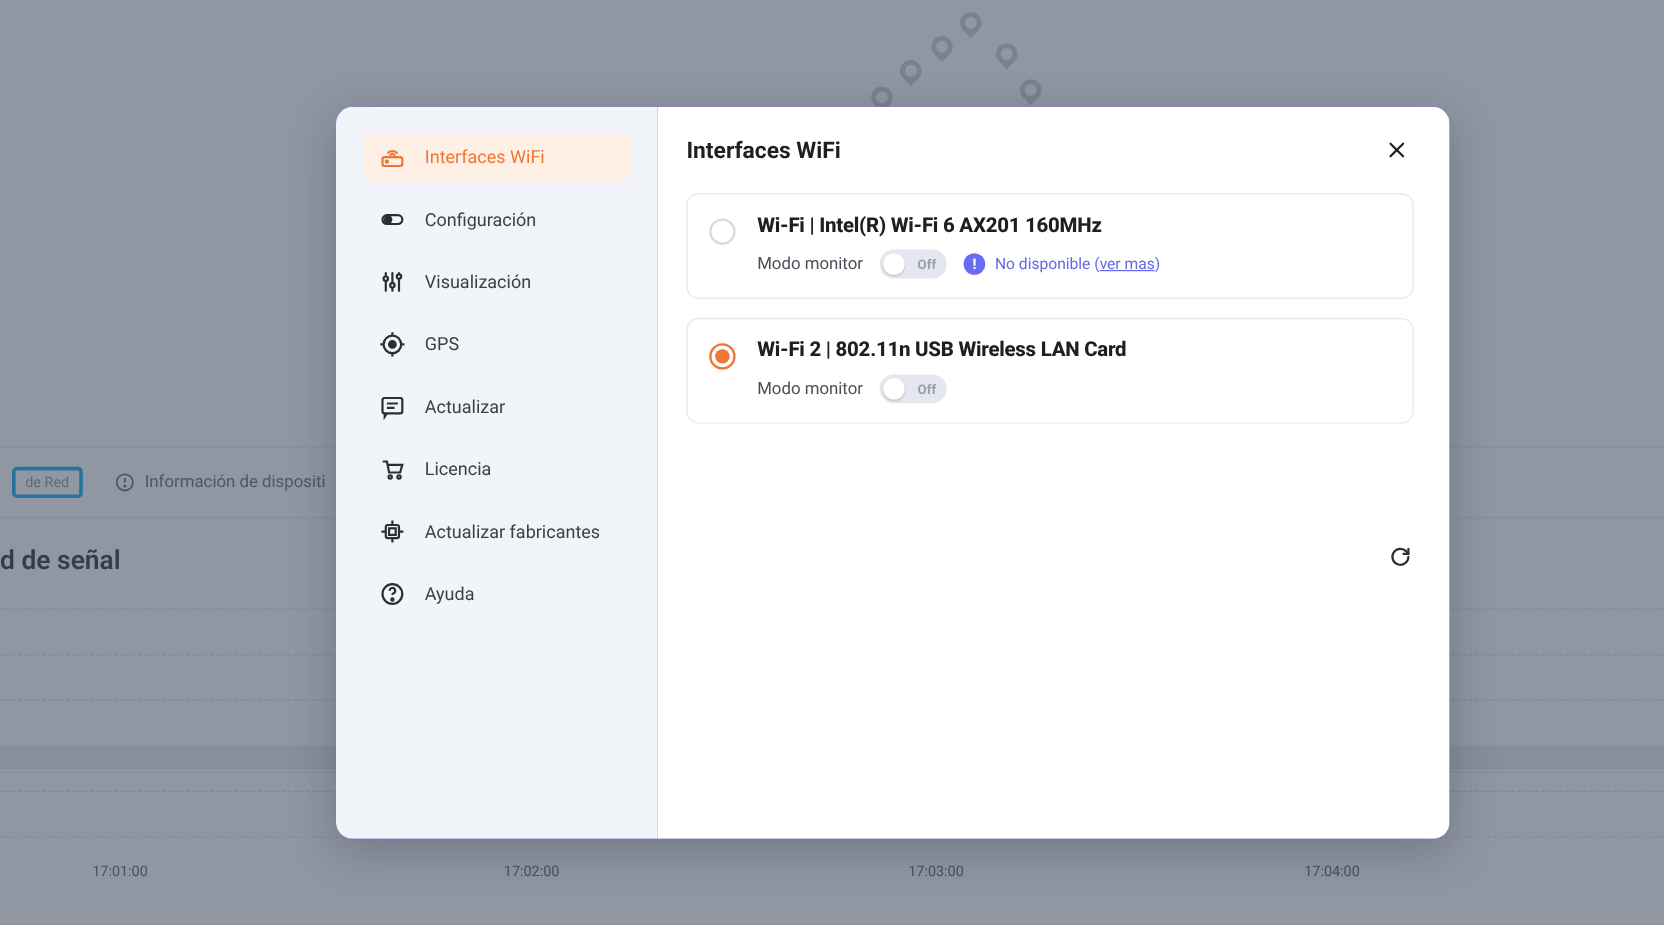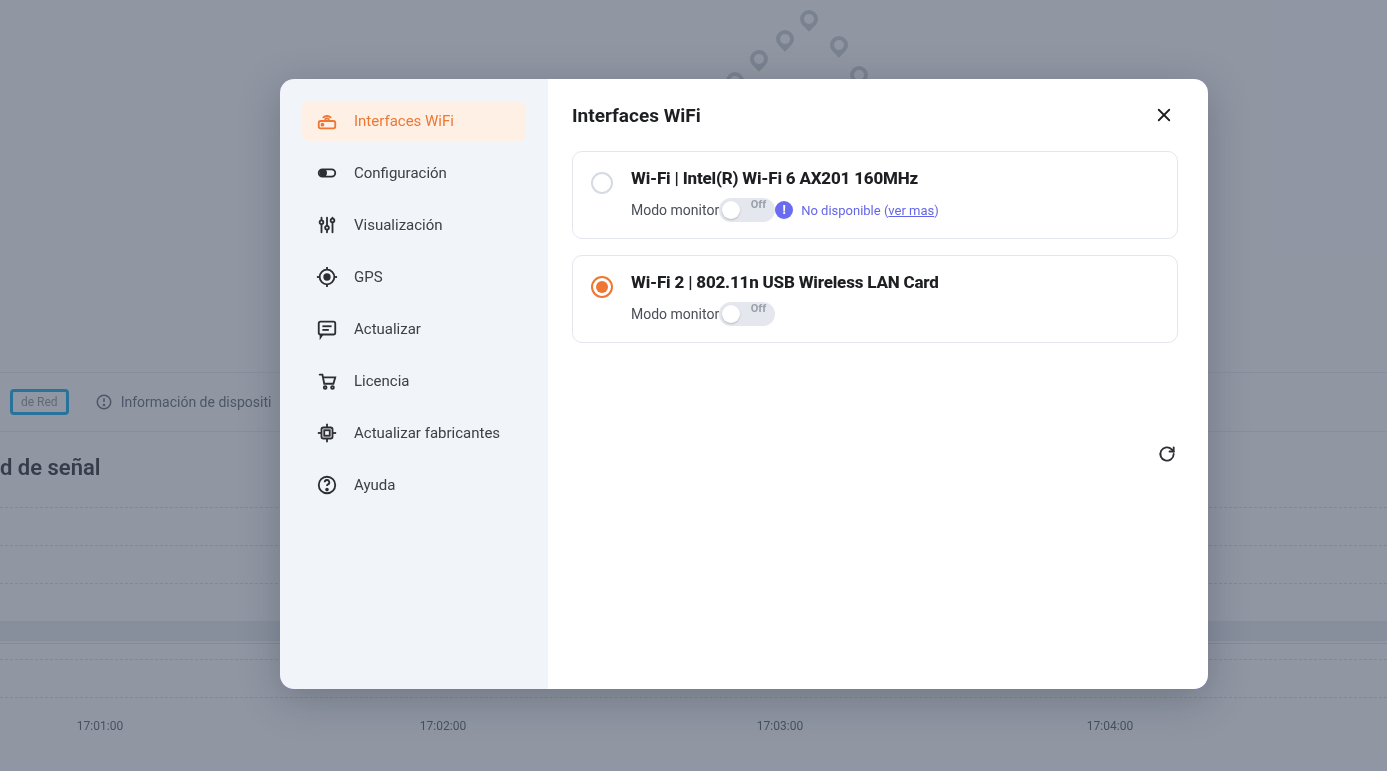--- a/index.html
+++ b/index.html
@@ -19,42 +19,42 @@
 .bg-grid .dash{position:absolute;left:0;right:0;height:0;border-top:1px dashed #cfd4dc}
 .bg-grid .dash.solid{border-top:1px solid #d7dbe2}
 .bg-band{position:absolute;left:0;right:0;height:20px;background:#e1e5ec;top:126px}
 .bg-axis{position:absolute;left:0;right:0;bottom:30px;height:22px;display:flex;color:#555a63;font-size:12px}
 .bg-tick{position:absolute;text-align:right;transform:translateX(-50%)}
 
 
 .overlay{position:absolute;inset:0;background:rgba(62,72,92,.55)}
 
 
-.modal{position:absolute;top:79px;left:280px;width:928px;height:610px;background:#8b5cf6;border-radius:14px;display:flex;overflow:hidden;box-shadow:0 10px 40px rgba(20,25,40,.25)}
+.modal{position:absolute;top:89px;left:280px;width:928px;height:610px;background:#8b5cf6;border-radius:14px;display:flex;overflow:hidden;box-shadow:0 10px 40px rgba(20,25,40,.25)}
 .sidebar{width:268px;background:#f1f4f8;padding:22px 22px}
 .sidebar-item{display:flex;align-items:center;gap:16px;height:40px;padding:0 14px;border-radius:8px;color:#3c4047;font-size:15px;cursor:pointer;margin-bottom:12px}
 .sidebar-item.active{background:#fff0e6;color:#ed7733}
 .sidebar-item .ico{width:22px;height:22px;display:flex;align-items:center;justify-content:center;color:inherit}
 .sidebar-item.active .ico{color:#ed7733}
 .sidebar-item:not(.active) .ico{color:#2c2e33}
 
 .panel{flex:1;background:#fff;padding:22px 30px 22px 24px;position:relative}
 .panel-head{display:flex;align-items:center;justify-content:space-between;margin-bottom:22px}
 .panel-title{font-size:19px;font-weight:700;color:#1e1f22}
 .close-btn{width:28px;height:28px;display:flex;align-items:center;justify-content:center;cursor:pointer;color:#1e1f22}
 
 .card{border:1px solid #e3e6ec;border-radius:10px;padding:16px 18px;display:flex;align-items:flex-start;gap:18px;margin-bottom:16px}
 .card.sel{border-color:#e3e6ec}
 .radio{width:22px;height:22px;border:2px solid #d6dae1;border-radius:50%;margin-top:4px;display:flex;align-items:center;justify-content:center;flex-shrink:0}
 .radio.active{border-color:#ed7733}
 .radio.active::after{content:"";width:12px;height:12px;background:#ed7733;border-radius:50%}
 .card-body{flex:1}
 .card-title{font-size:17px;font-weight:800;color:#1e1f22;margin-bottom:10px;letter-spacing:-.2px}
-.card-row{display:flex;align-items:center;color:#4a4e57;font-size:14px}
-.toggle{position:relative;width:56px;height:24px;background:#e4e7ed;border-radius:14px;display:flex;padding:0 9px;justify-content:flex-end;cursor:pointer}
+.card-row{display:flex;align-items:center;gap:14px;color:#4a4e57;font-size:14px}
+.toggle{position:relative;width:56px;height:24px;background:#e4e7ed;border-radius:14px;display:flex;align-items:center;padding:0 9px;justify-content:flex-end;cursor:pointer}
 .toggle .label{font-size:11px;font-weight:700;color:#9aa0aa}
 .toggle .knob{position:absolute;left:3px;top:3px;width:18px;height:18px;background:#fff;border-radius:50%;box-shadow:0 1px 2px rgba(0,0,0,.2)}
 .info-pill{display:flex;align-items:center;gap:8px}
 .info-ico{width:18px;height:18px;background:#6a6cf0;border-radius:50%;display:flex;align-items:center;justify-content:center;color:#fff;font-size:12px;font-weight:800}
 .info-text{color:#6466e8;font-size:13px}
 .info-text .link{text-decoration:underline;cursor:pointer}
 .refresh{position:absolute;right:28px;top:362px;width:26px;height:26px;display:flex;align-items:center;justify-content:center;color:#2c2e33;cursor:pointer}
 
 svg{display:block}
 </style>

